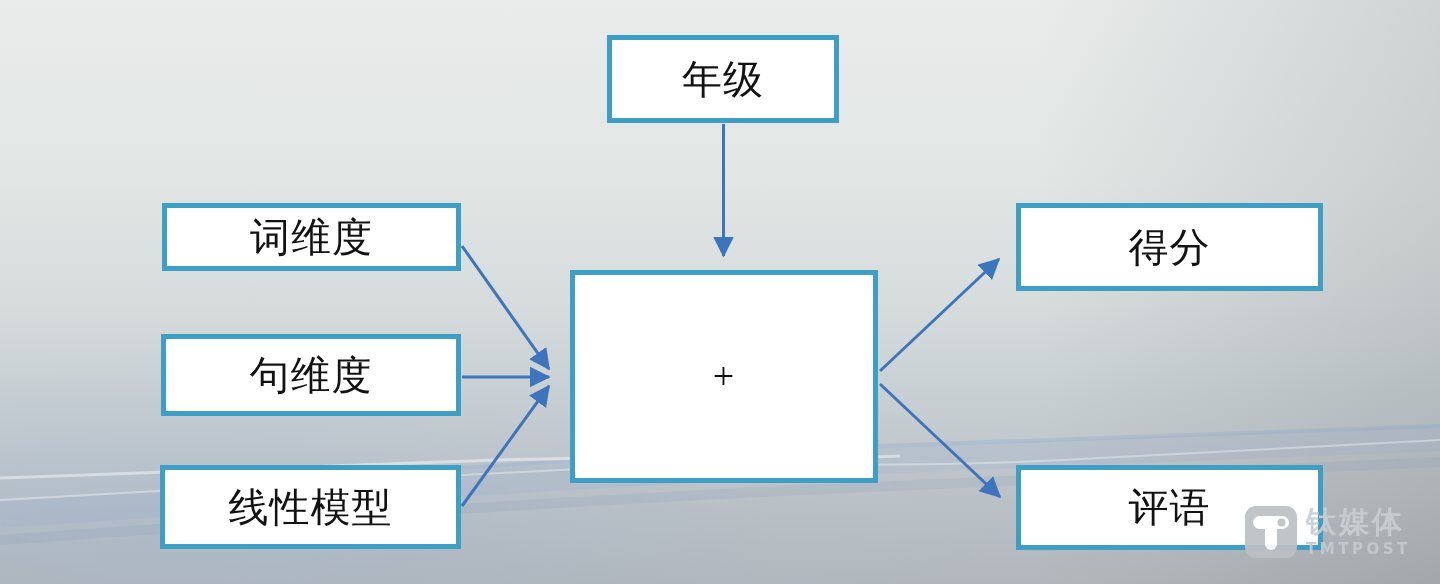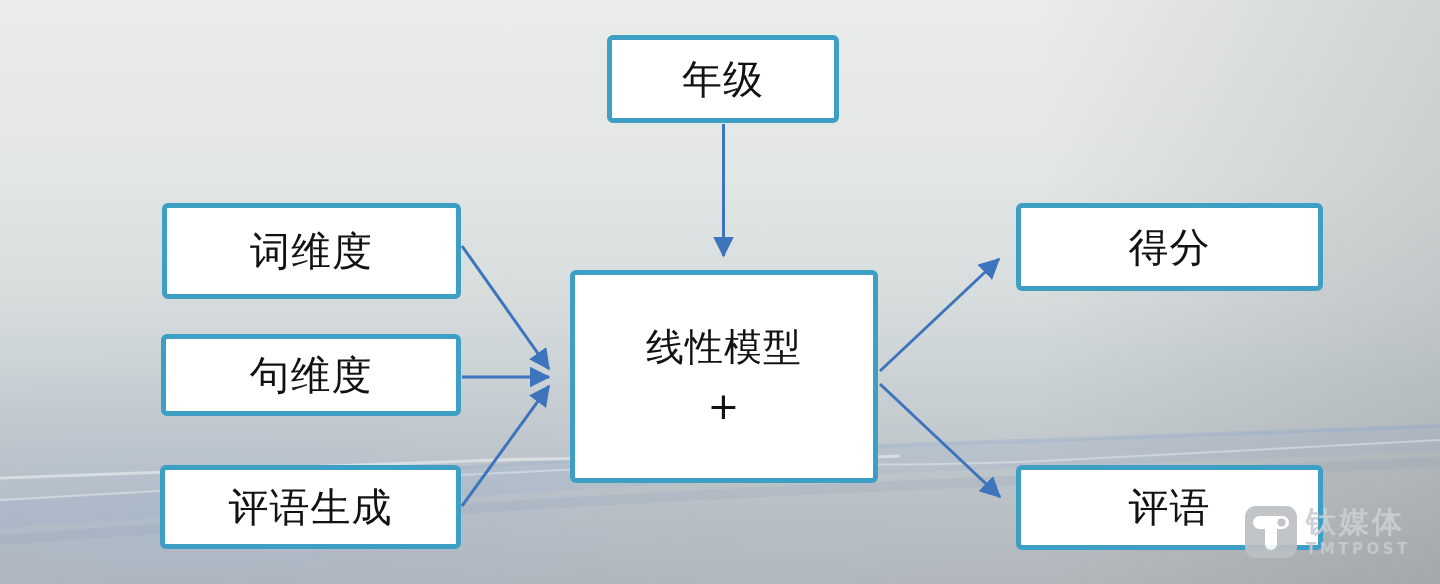--- a/index.html
+++ b/index.html
@@ -14,27 +14,28 @@
     background:
       radial-gradient(60% 45% at 12% 92%, rgba(160,182,212,0.38), rgba(160,182,212,0) 70%),
       radial-gradient(55% 40% at 55% 100%, rgba(173,190,214,0.22), rgba(173,190,214,0) 75%),
       linear-gradient(to right, rgba(0,0,0,0) 72%, rgba(96,102,108,0.18) 100%);
   }
   .bg-decor{position:absolute;inset:0;pointer-events:none;}
   .node{
     position:absolute;
     background:var(--box-fill,#fff);
     border:5px solid var(--box-border,#3d9fc4);
-    border-radius:6px;
+    border-radius:0;
     display:flex;align-items:center;justify-content:center;
     color:var(--text,#111);
     font-size:40px;
     letter-spacing:1px;
     box-sizing:border-box;
     text-align:right;
+    font-family:Liberation Serif, serif;
   }
   .node.multiline{flex-direction:column;font-size:38px;line-height:1.55;}
   .arrow-layer{position:absolute;inset:0;pointer-events:none;}
   .arrow-line{stroke:var(--arrow,#3d74bb);stroke-width:3;fill:none;}
   #arrowhead path{fill:var(--arrow,#3d74bb);}
   .wave{fill:none;}
   .watermark{
     position:absolute;left:1244px;top:505px;width:196px;height:60px;
     display:flex;align-items:flex-start;pointer-events:none;opacity:.92;
   }
@@ -70,34 +71,33 @@
     <line class="arrow-line" x1="462" y1="506" x2="549" y2="386" marker-end="url(#arrowhead)"></line>
     <line class="arrow-line" x1="880" y1="371" x2="999" y2="259" marker-end="url(#arrowhead)"></line>
     <line class="arrow-line" x1="880" y1="384" x2="1000" y2="497" marker-end="url(#arrowhead)"></line>
   </svg>
 </div>
 
 <div class="node" style="left:607px;top:35px;width:232px;height:88px;">
   <span>年级</span>
 </div>
 
-<div class="node" style="left:162px;top:203px;width:299px;height:96px;">
+<div class="node" style="left:162px;top:203px;width:299px;height:68px;">
   <span>词维度</span>
 </div>
 
 <div class="node" style="left:161px;top:334px;width:300px;height:82px;">
   <span>句维度</span>
 </div>
 
 <div class="node" style="left:160px;top:465px;width:301px;height:84px;">
-  <span>评语生成</span>
+  <span>线性模型</span>
 </div>
 
 <div class="node multiline" style="left:570px;top:270px;width:308px;height:213px;">
-  <div>线性模型</div>
   <div>+</div>
 </div>
 
 <div class="node" style="left:1016px;top:203px;width:307px;height:88px;">
   <span>得分</span>
 </div>
 
 <div class="node" style="left:1016px;top:465px;width:307px;height:85px;">
   <span>评语</span>
 </div>

